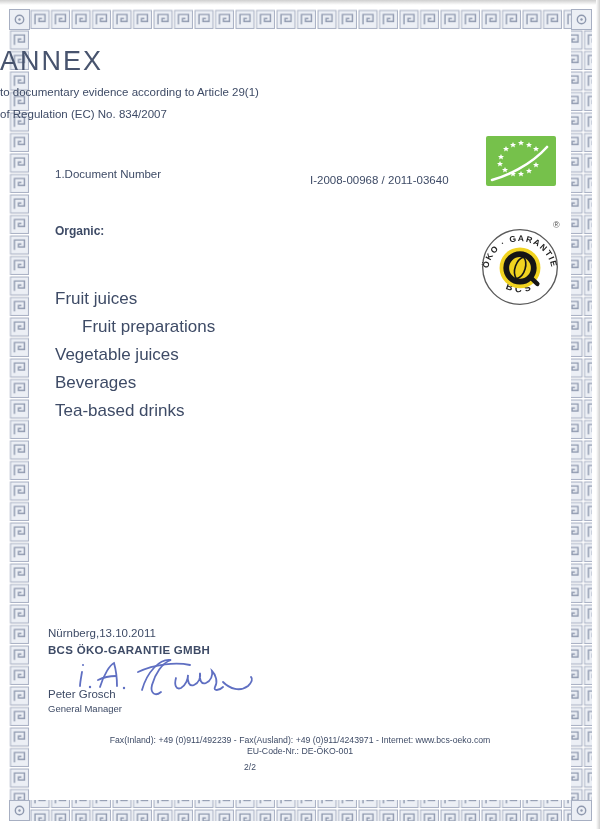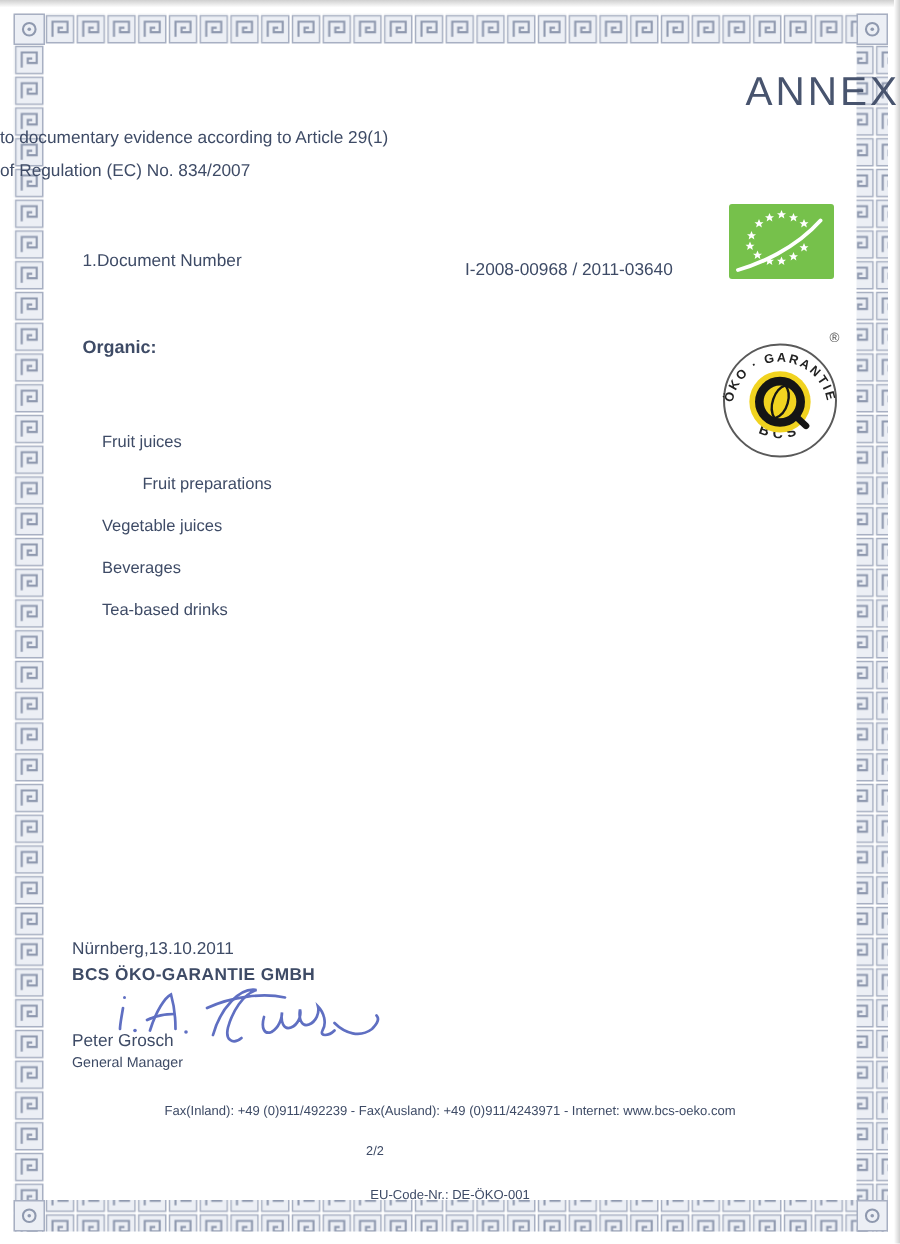--- a/index.html
+++ b/index.html
@@ -6,44 +6,44 @@
   body{
     width:600px;height:829px;background:#ffffff;overflow:hidden;
     font-family:"Liberation Sans", sans-serif;color:#3e4b66;
   }
   .page{position:relative;width:600px;height:829px;background:#ffffff;}
   .border-frame{position:absolute;left:0;top:0;width:600px;height:829px;pointer-events:none;}
   .edge-shade-top{position:absolute;left:0;top:0;width:600px;height:5px;
     background:linear-gradient(#cfcfcf,#ffffff);}
   .edge-shade-right{position:absolute;right:0;top:0;width:4px;height:829px;
     background:linear-gradient(to left,#cfcfcf,#ffffff);}
-  .title{position:absolute;left:0;top:46px;width:600px;text-align:right;
+  .title{position:absolute;left:0;top:46px;width:600px;text-align:left;
     font-size:27px;letter-spacing:2px;color:#48546e;font-weight:400;}
   .subtitle{position:absolute;left:0;width:600px;text-align:left;
     font-size:11.5px;color:#3e4b66;}
   .sub1{top:86px;}
   .sub2{top:108px;}
   .doc-label{position:absolute;left:55px;top:168px;font-size:11.5px;}
   .doc-value{position:absolute;left:310px;top:174px;font-size:11.5px;}
   .eu-logo{position:absolute;left:486px;top:136px;}
   .organic{position:absolute;left:55px;top:224px;font-size:12px;font-weight:bold;}
   .oko-logo{position:absolute;left:480px;top:227px;}
   .reg-mark{position:absolute;left:553px;top:220px;font-size:9px;color:#555;}
-  .product{position:absolute;left:68px;font-size:11px;}
+  .product{position:absolute;left:55px;font-size:17px;}
   .p0{top:289px;}.p1{top:317px;margin-left:27px;}.p2{top:345px;}.p3{top:373px;}.p4{top:401px;}
   .place-date{position:absolute;left:48px;top:627px;font-size:11.5px;}
   .place-date .date{}
   .company{position:absolute;left:48px;top:644px;font-size:11.5px;font-weight:bold;letter-spacing:.3px;}
   .signature{position:absolute;left:50px;top:652px;}
   .signer{position:absolute;left:48px;top:688px;font-size:11.5px;}
   .signer-title{position:absolute;left:48px;top:703px;font-size:9.5px;}
   .footer{position:absolute;left:0;width:600px;text-align:center;font-size:8.7px;color:#3e4b66;}
   .f1{top:724px;}
   .f2{top:735px;}
-  .f3{top:746px;margin-top:45px;}
+  .f3{top:746px;}
   .pagenum{position:absolute;left:0;top:762px;width:500px;text-align:center;font-size:8.5px;}
 </style>
 </head>
 <body>
 
 <div class="page">
 
   <div class="edge-shade-top"></div>
   <div class="edge-shade-right"></div>
 

